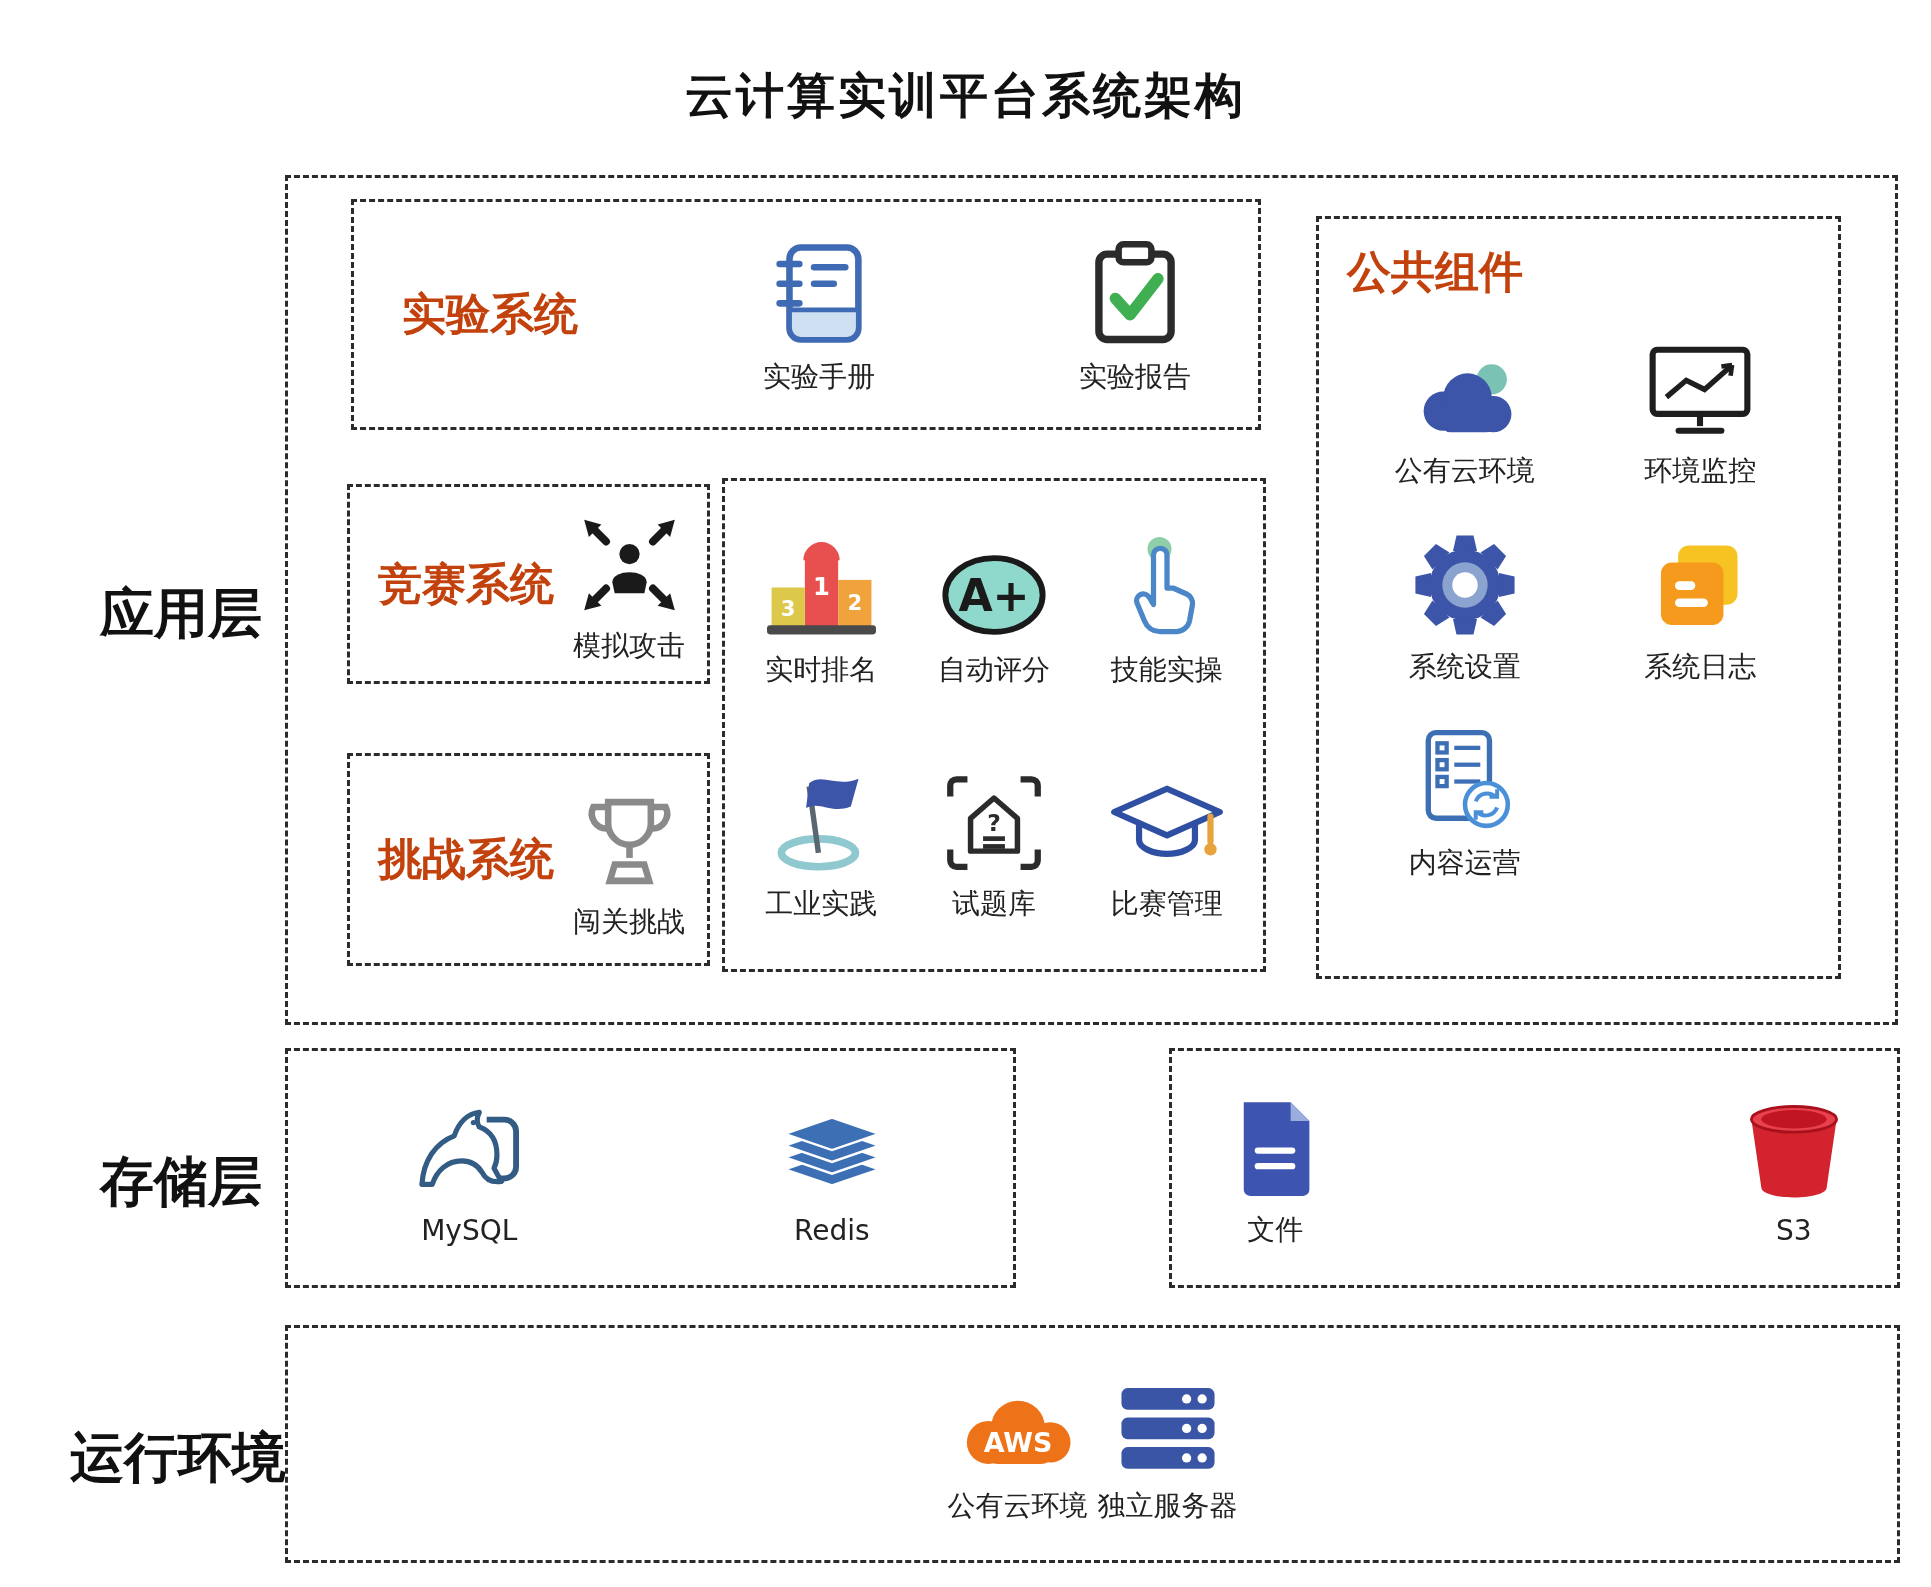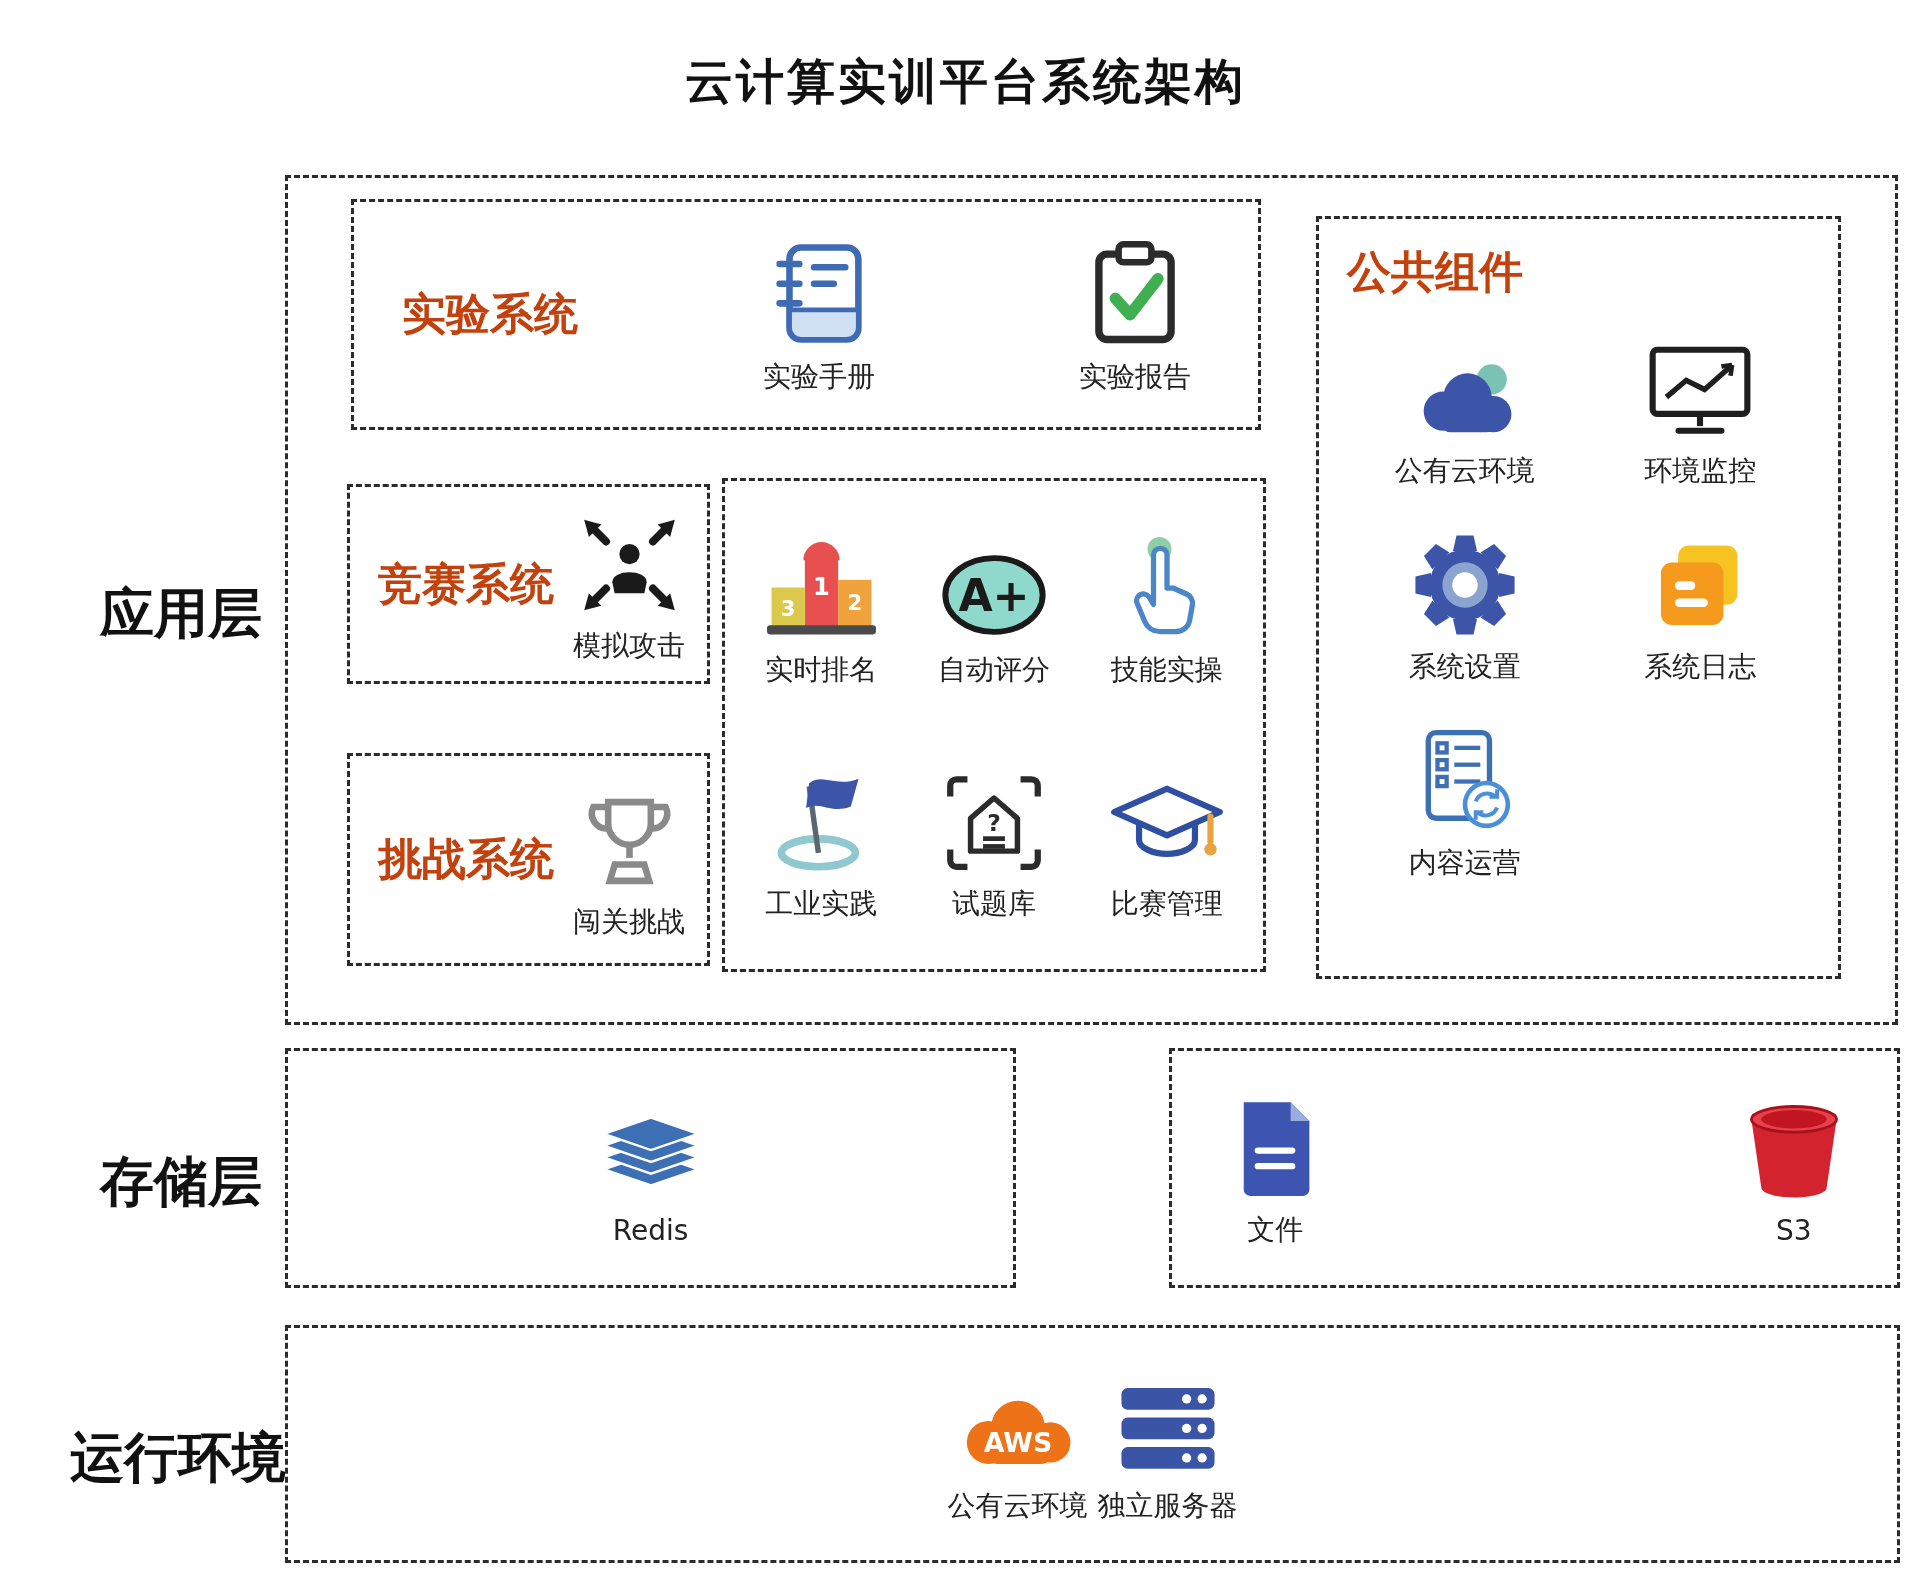--- a/index.html
+++ b/index.html
@@ -6,21 +6,21 @@
   .canvas{
     position:relative;
     width:1931px;height:1587px;
     background:#ffffff;
     font-family:"DejaVu Sans","Liberation Sans",sans-serif;
     color:#1f1f1f;
     overflow:hidden;
   }
   svg text{font-family:"DejaVu Sans","Liberation Sans",sans-serif;}
   .title{
-    position:absolute;left:0;right:0;top:48px;margin:2px;
+    position:absolute;left:0;right:0;top:48px;margin:16px;
     text-align:center;font-size:48px;font-weight:bold;letter-spacing:3px;color:#111;
   }
   .layer-label{
     position:absolute;font-size:54px;font-weight:bold;color:#111;white-space:nowrap;
   }
   .dashed{position:absolute;border:3px dashed #2b2b2b;box-sizing:border-box;background:#fff;}
   .group-label{font-size:44px;font-weight:bold;color:#c2410c;white-space:nowrap;}
   .item{display:flex;flex-direction:column;align-items:center;gap:12px;min-width:150px;}
   .item .icon{height:112px;display:flex;align-items:flex-end;justify-content:center;}
   .item .item-label{font-size:28px;color:#222;white-space:nowrap;}
@@ -310,20 +310,30 @@
             </svg>
           </div>
           <div class="item-label">内容运营</div>
         </div>
 
       </div>
     </div>
   </div>
 
   <div class="dashed box-storage-db">
+    <div class="item">
+      <div class="icon">
+        <svg width="112" height="103" viewBox="0 0 76 70">
+          <path d="M50 14 h12 a8 8 0 0 1 8 8 v24 a8 8 0 0 1 -8 8 h-6" fill="none" stroke="#335c85" stroke-width="4"></path>
+          <path d="M6 58 c1 -16 9 -28 22 -33 c3 -9 9 -15 17 -16 c-2 4 -2 7 0 10 c8 3 12 10 12 19 c0 3 -1 7 -2 9 l5 9 c-7 1 -11 -2 -13 -6 c-3 -5 -8 -8 -14 -8 c-10 0 -17 7 -20 16 z" fill="#ffffff" stroke="#335c85" stroke-width="3.5" stroke-linejoin="round"></path>
+          <circle cx="41" cy="16" r="1.8" fill="#335c85"></circle>
+        </svg>
+      </div>
+      <div class="item-label">MySQL</div>
+    </div>
 
     <div class="item">
       <div class="icon">
         <svg width="112" height="92" viewBox="0 0 76 60">
           <g fill="#3d6fb5" stroke="#ffffff" stroke-width="1.6">
             <path d="M38 28 L70 39 L38 50 L6 39 Z"></path>
             <path d="M38 20 L70 31 L38 42 L6 31 Z"></path>
             <path d="M38 12 L70 23 L38 34 L6 23 Z"></path>
             <path d="M38 4 L70 15 L38 26 L6 15 Z"></path>
           </g>

